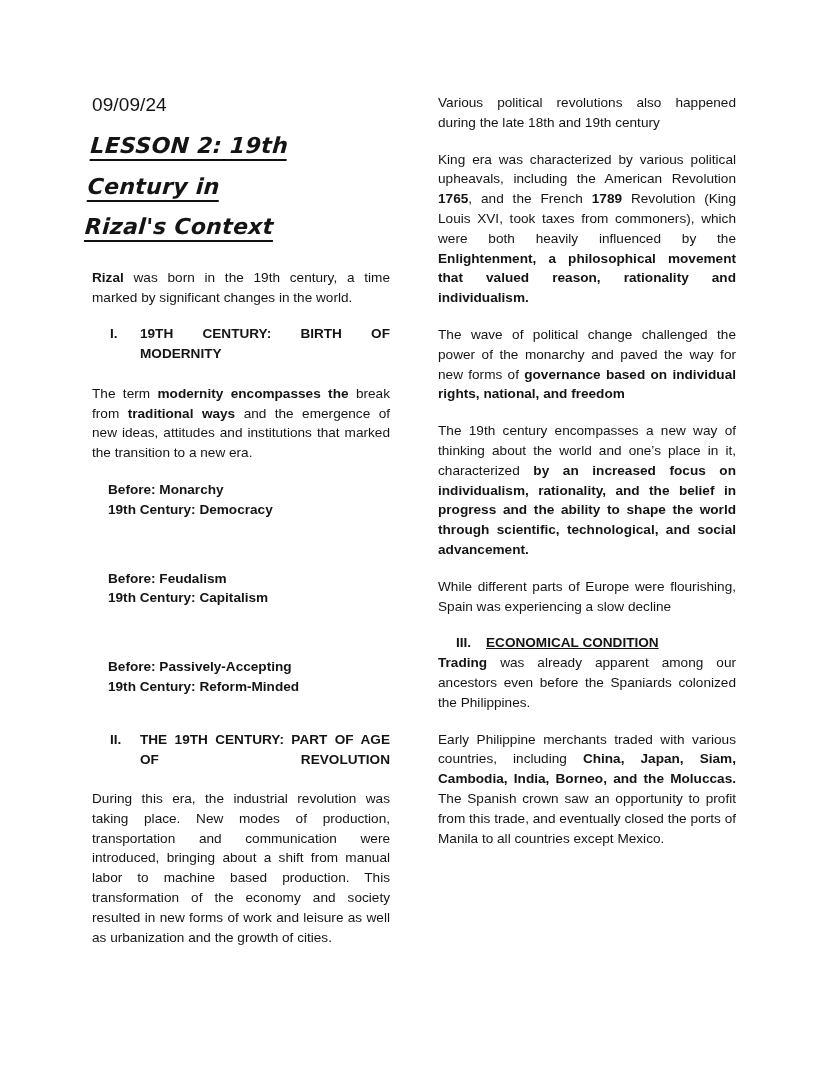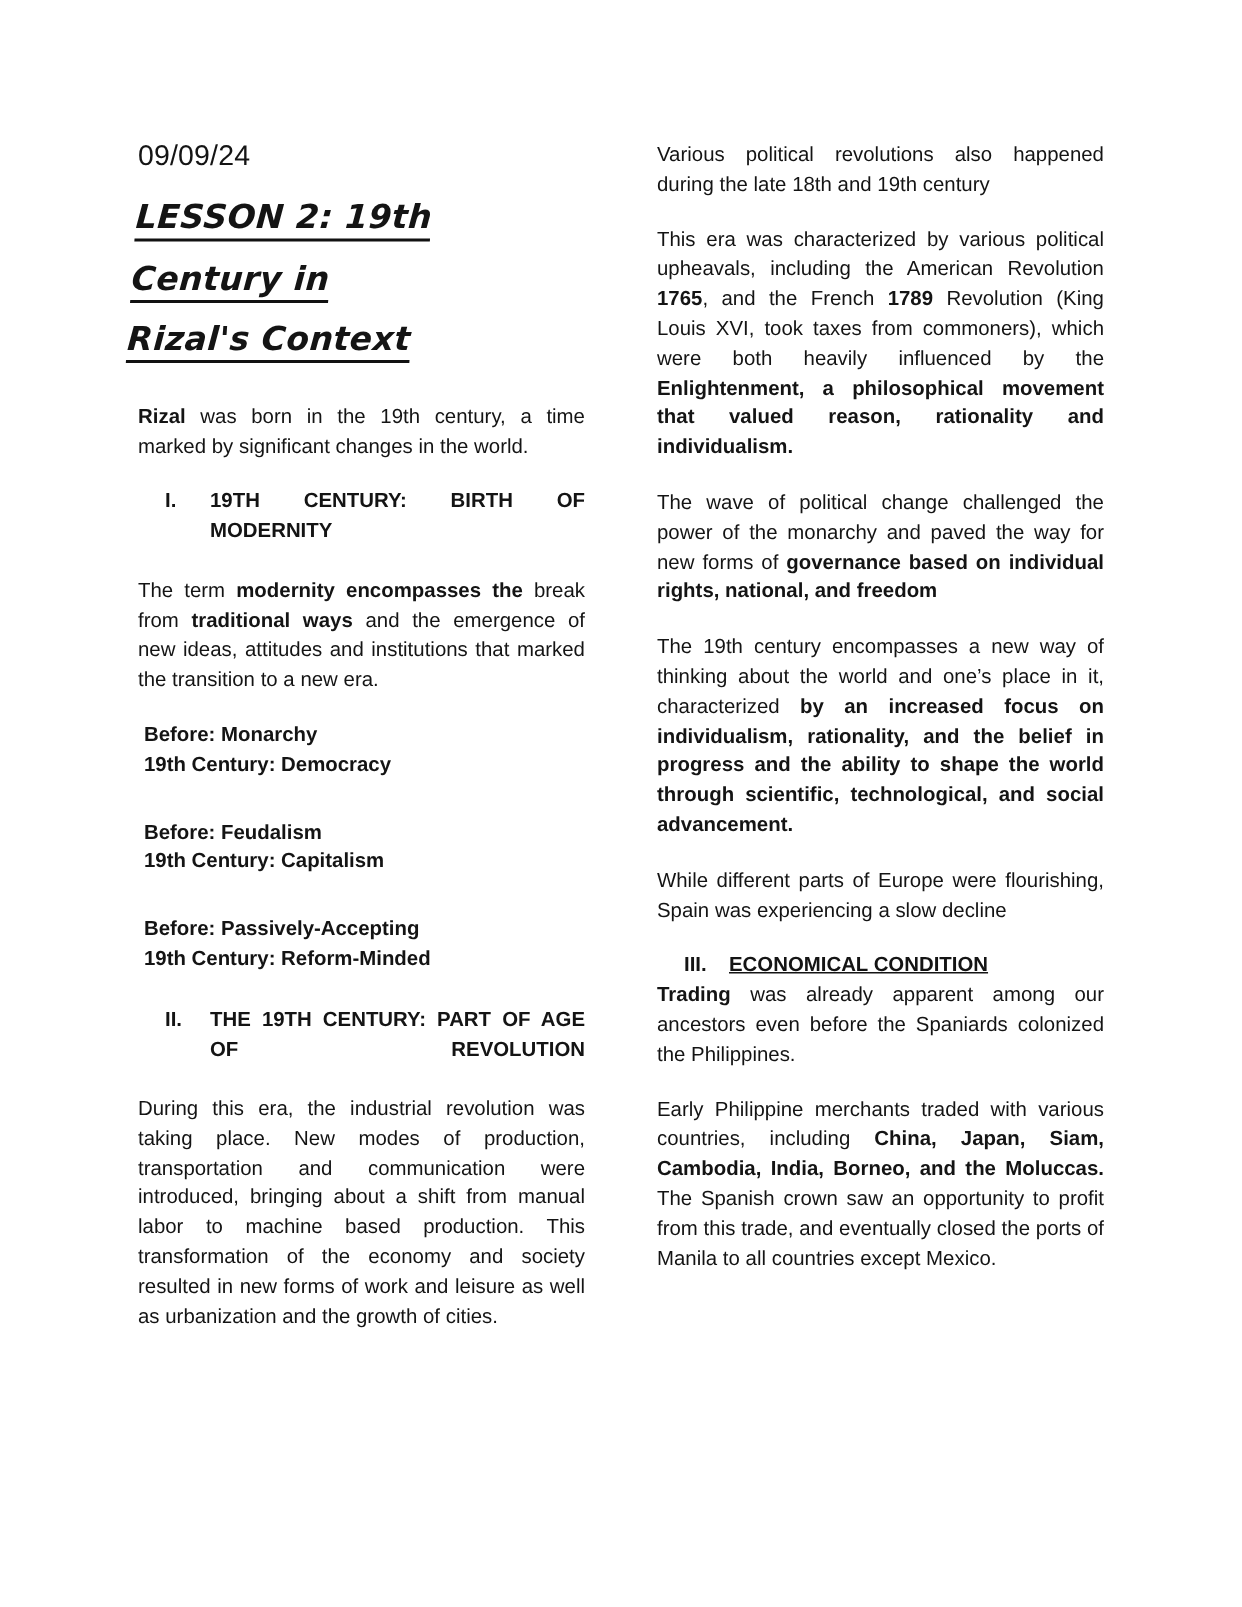--- a/index.html
+++ b/index.html
@@ -95,21 +95,21 @@
     text-decoration: underline;
   }
   .numbered.nojust .htext::after { display: none; }
 
   .spacer-lg { height: 17px; }
 
   .boldpair {
     font-size: 13.6px;
     line-height: 19.8px;
     font-weight: bold;
-    margin: 4px;
+    margin: 16px;
   }
   .boldpair .l { display: block; }
 
   .subhead {
     font-size: 13.6px;
     line-height: 19.8px;
     font-weight: bold;
     margin: 0;
   }
 </style>
@@ -162,21 +162,21 @@
       </div>
 
       <p class="para">During this era, the industrial revolution was taking place. New modes of production, transportation and communication were introduced, bringing about a shift from manual labor to machine based production. This transformation of the economy and society resulted in new forms of work and leisure as well as urbanization and the growth of cities.</p>
 
     </div>
 
     <div class="col">
 
       <p class="para">Various political revolutions also happened during the late 18th and 19th century</p>
 
-      <p class="para"><span>This era was characterized by various political upheavals, including the American Revolution </span><b>1765</b><span>, and the French </span><b>1789</b><span> Revolution (King Louis XVI, took taxes from commoners), which were both heavily influenced by the </span><b>Enlightenment, a philosophical movement that valued reason, rationality and individualism.</b></p>
+      <p class="para"><span>King era was characterized by various political upheavals, including the American Revolution </span><b>1765</b><span>, and the French </span><b>1789</b><span> Revolution (King Louis XVI, took taxes from commoners), which were both heavily influenced by the </span><b>Enlightenment, a philosophical movement that valued reason, rationality and individualism.</b></p>
 
       <p class="para"><span>The wave of political change challenged the power of the monarchy and paved the way for new forms of </span><b>governance based on individual rights, national, and freedom</b></p>
 
       <p class="para"><span>The 19th century encompasses a new way of thinking about the world and one’s place in it, characterized </span><b>by an increased focus on individualism, rationality, and the belief in progress and the ability to shape the world through scientific, technological, and social advancement.</b></p>
 
       <p class="para">While different parts of Europe were flourishing, Spain was experiencing a slow decline</p>
 
       <div class="numbered nojust">
         <span class="marker">III.</span>
         <span class="htext">ECONOMICAL CONDITION</span>

